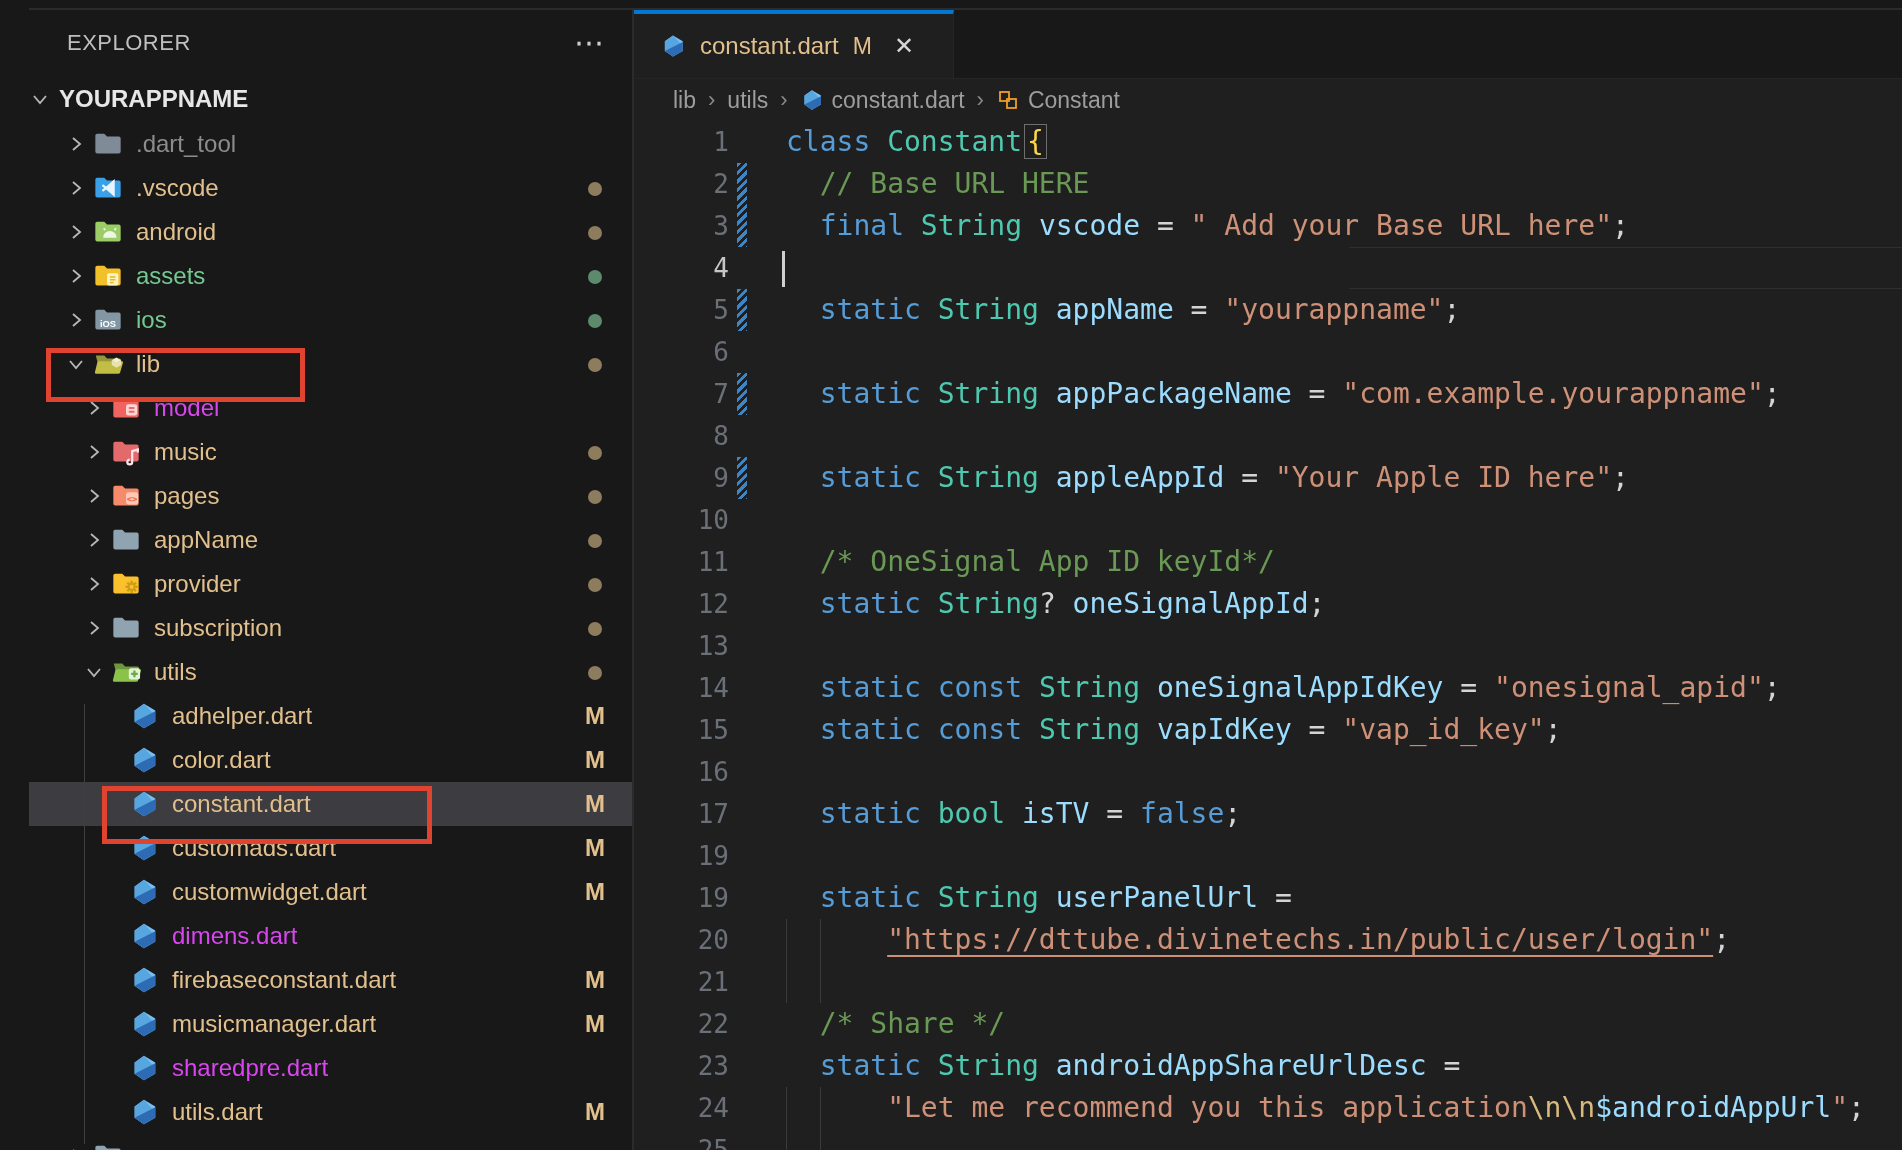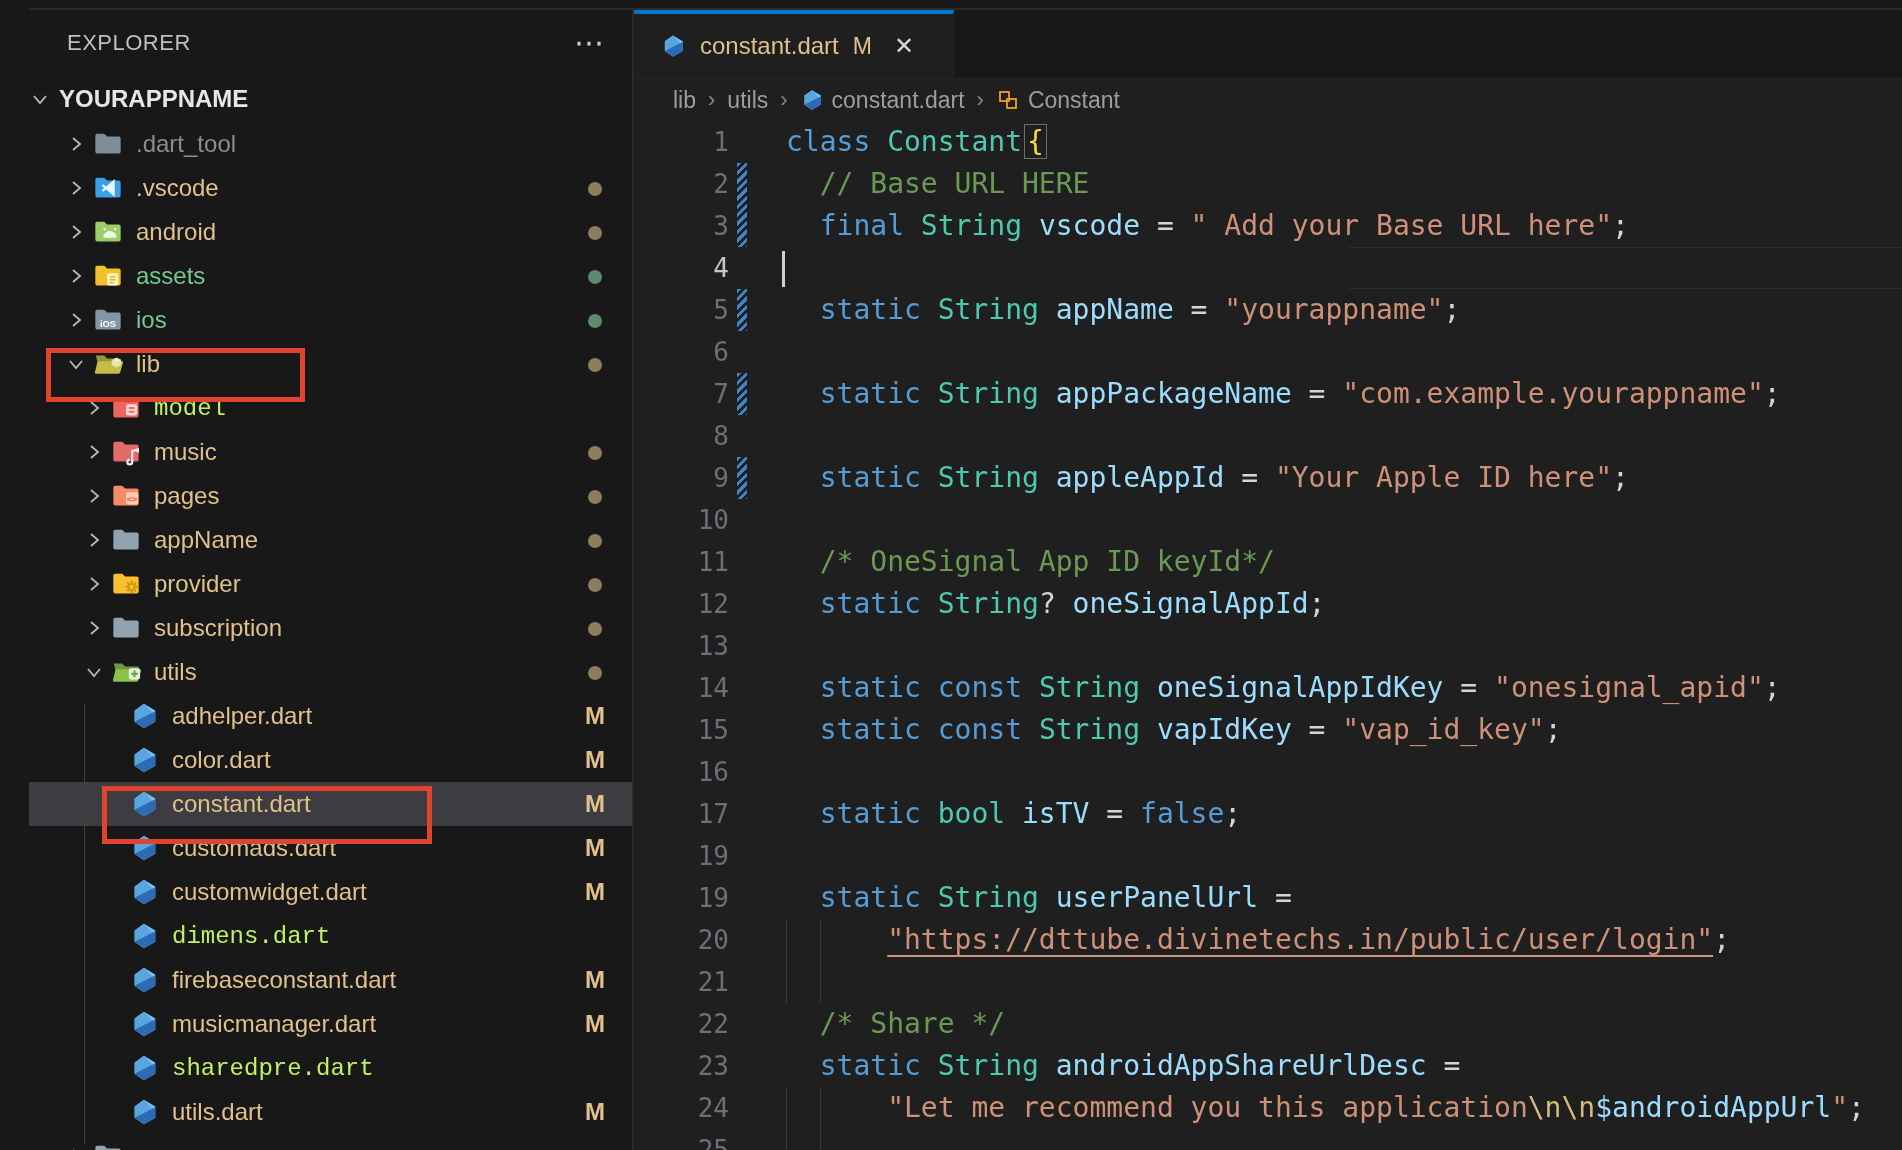--- a/index.html
+++ b/index.html
@@ -25,21 +25,21 @@
   .row .icon{width:30px;height:30px;flex:none;margin-right:13px;}
   .row .icon svg{width:30px;height:30px;display:block;}
   .row .chev{margin-right:6px;}
   .row.lvl1{padding-left:36px;}
   .row.lvl2{padding-left:54px;}
   .row.lvl3{padding-left:100px;}
   .row.selected{background:#3c3c41;}
   .lbl.c-mod{color:#e2c08d;}
   .lbl.c-untracked{color:#73c991;}
   .lbl.c-ignored{color:#8c8c8c;}
-  .lbl.c-default{color:#bef264;font-family:Liberation Mono, monospace;}
+  .lbl.c-default{color:#d946ef;}
   .badge{position:absolute;left:552px;width:28px;text-align:center;}
   .badge.m{color:#e2c08d;font-size:24px;font-weight:bold;}
   .dot{display:inline-block;width:14px;height:14px;border-radius:50%;}
   .dot.tan{background:#8e7c5f;}
   .dot.green{background:#5d8a6c;}
   #utils-guide{position:absolute;left:55px;top:694px;width:1px;height:440px;background:#3f3f3f;}
   
   #editor{position:relative;flex:1;background:#1f1f1f;min-width:0;}
   #tabstrip{height:68px;background:#181818;border-bottom:1px solid #252525;display:flex;}
   #tab{width:320px;background:#1f1f1f;border-top:4px solid #0078d4;border-right:1px solid #252525;

